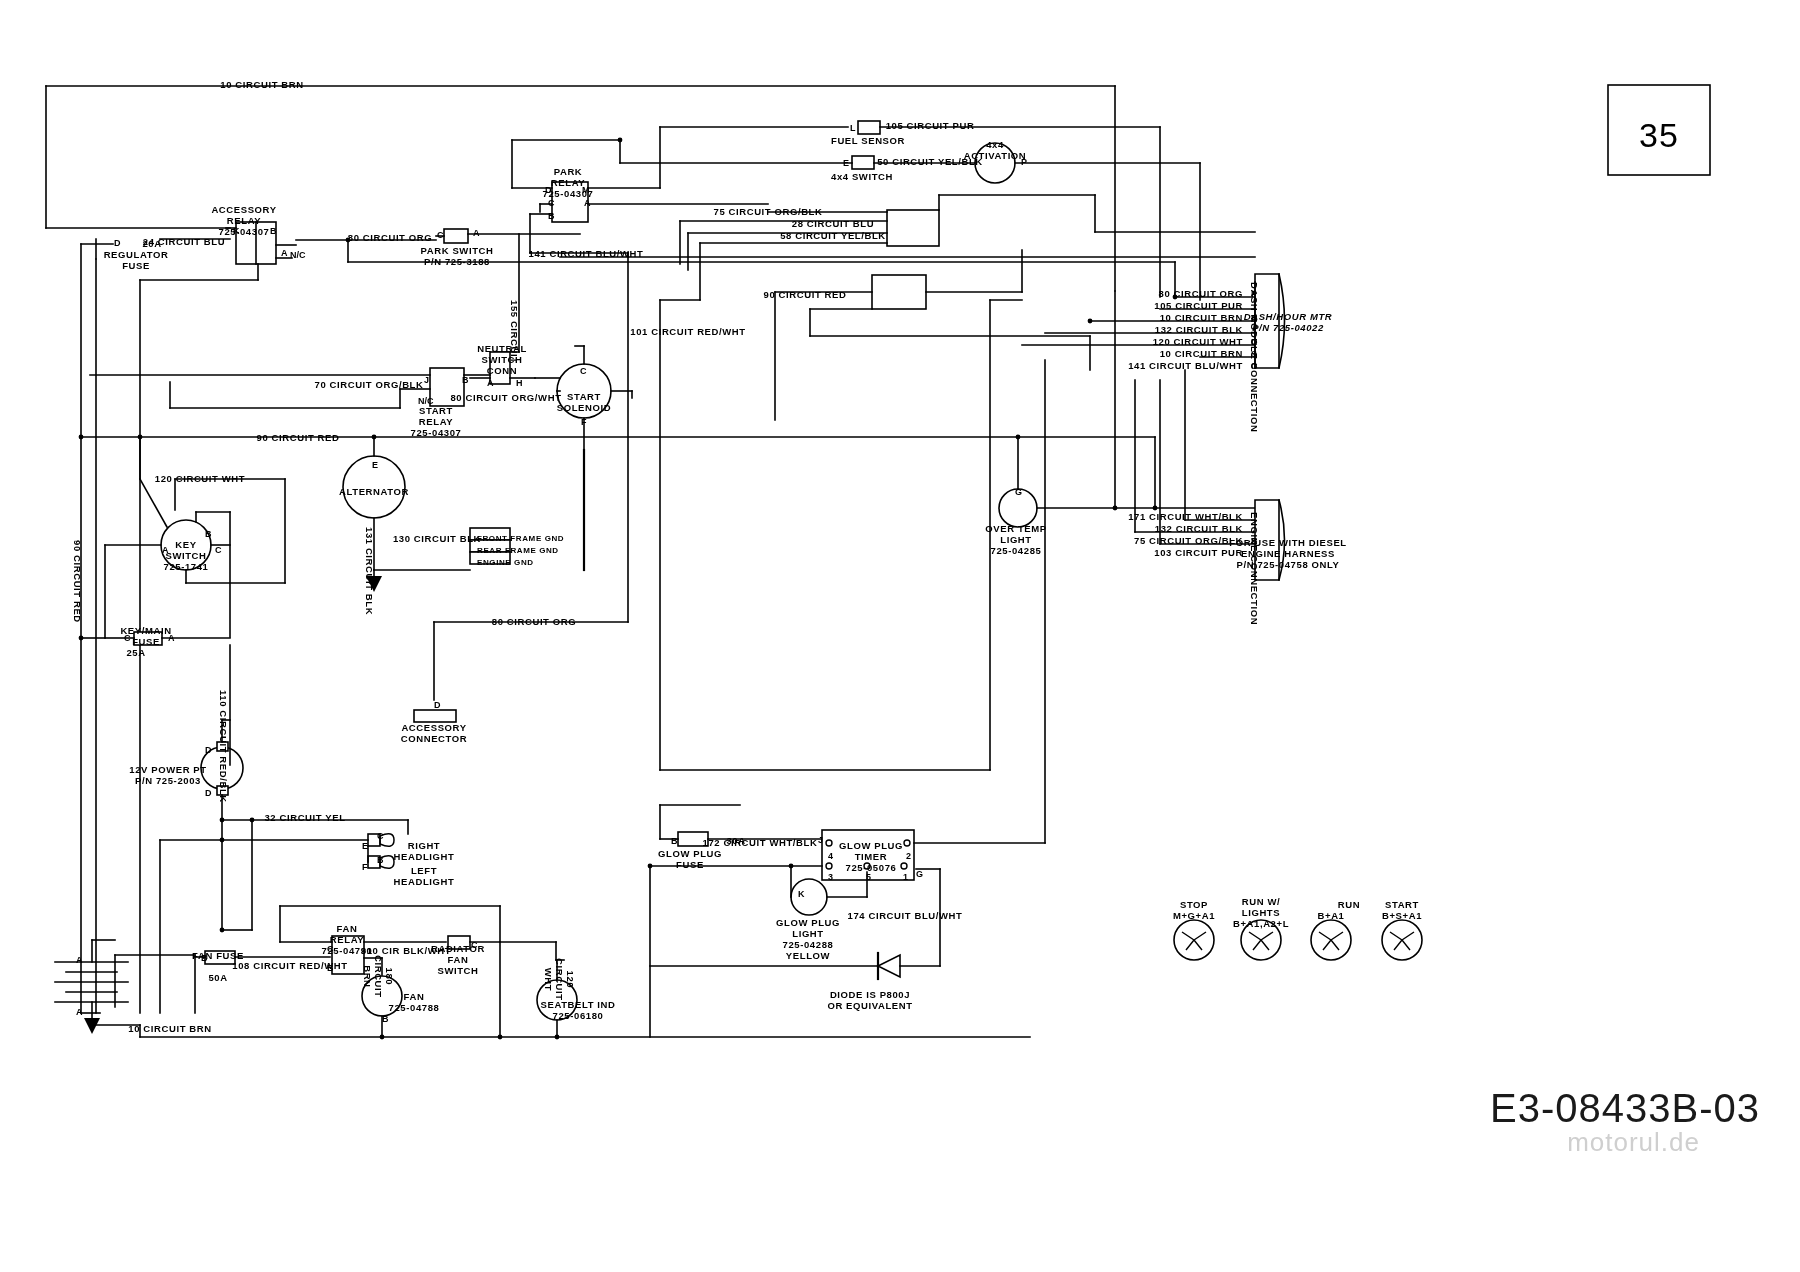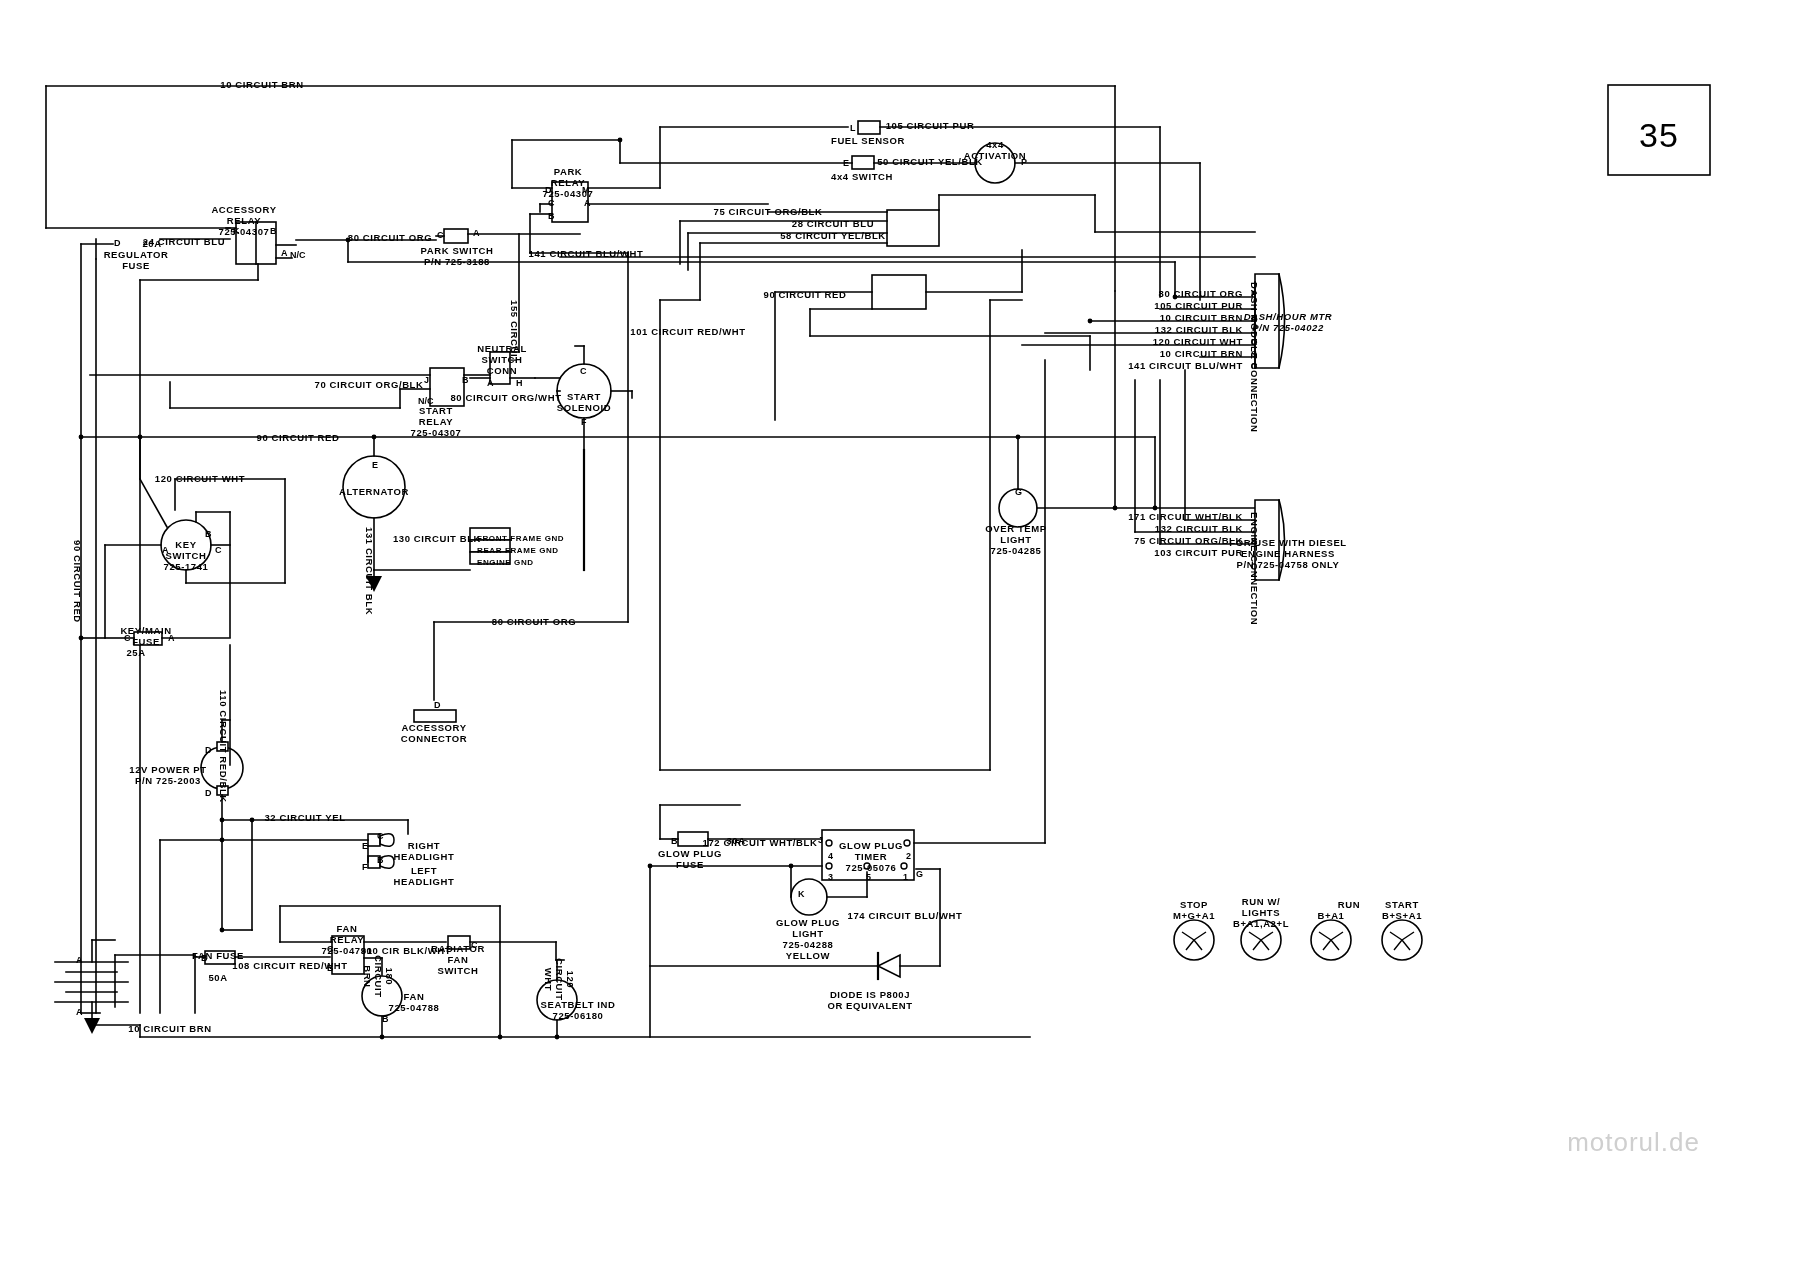--- a/index.html
+++ b/index.html
@@ -320,20 +320,21 @@
       <path class="wire" d="M660,770 H990"></path>
       <path class="wire" d="M990,770 V300"></path>
       <path class="wire" d="M990,300 H1022"></path>
 
       <rect class="box" x="1608" y="85" width="102" height="90"></rect>
     </g>
   </svg>
 
   <div class="lbl big" style="left:1659px;top:116px;transform:translateX(-50%);">35</div>
 
+  <div class="lbl code" style="left:1760px;top:1085px;transform:translateX(-100%);">E3-08433B-03</div>
 
   <div class="lbl wm" style="left:1700px;top:1128px;transform:translateX(-100%);">motorul.de</div>
 
   <div id="dyn">
       <div class="lbl ctr" style="left: 244px; top: 205px;">ACCESSORY<br>RELAY<br>725-04307</div>
       <div class="lbl ctr" style="left: 568px; top: 167px;">PARK<br>RELAY<br>725-04307</div>
       <div class="lbl ctr" style="left: 457px; top: 246px;">PARK SWITCH<br>P/N 725-3188</div>
       <div class="lbl ctr" style="left: 136px; top: 250px;">REGULATOR<br>FUSE</div>
       <div class="lbl ctr" style="left: 502px; top: 344px;">NEUTRAL<br>SWITCH<br>CONN</div>
       <div class="lbl ctr" style="left: 436px; top: 406px;">START<br>RELAY<br>725-04307</div>

